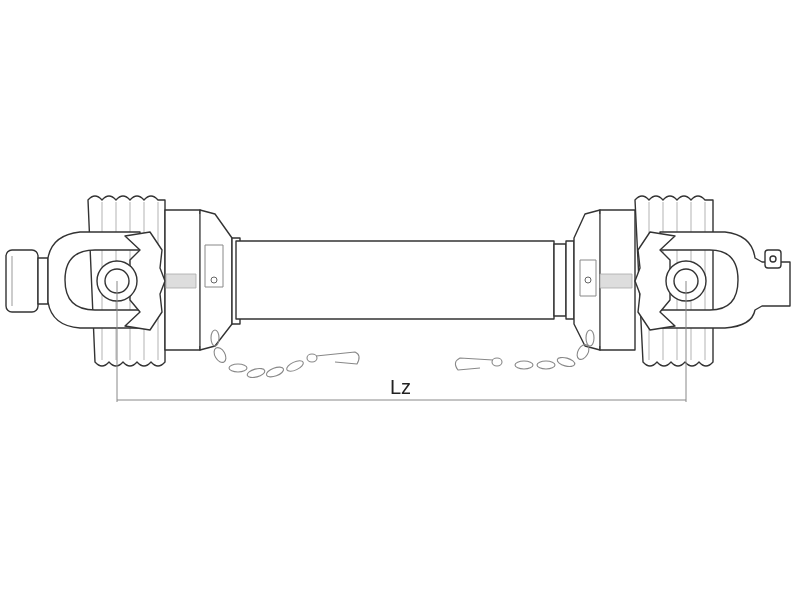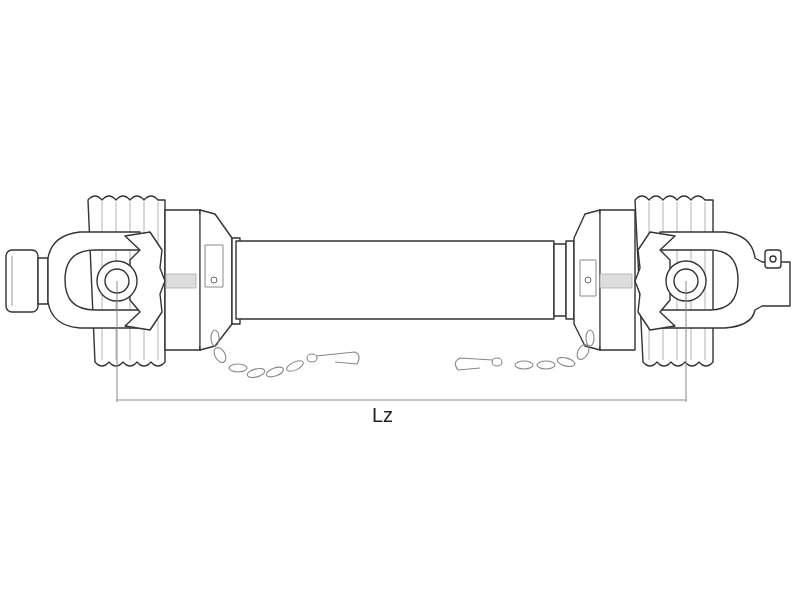--- a/index.html
+++ b/index.html
@@ -114,13 +114,13 @@
     </g>
 
     <g stroke="#888" stroke-width="1" fill="none">
       <line x1="117" y1="281" x2="117" y2="402"></line>
       <line x1="686" y1="281" x2="686" y2="402"></line>
       <line x1="117" y1="400" x2="686" y2="400"></line>
     </g>
   </g>
 </svg>
 
-<div class="label" style="left:372px; top:376px;margin-top:28px;">Lz</div>
+<div class="label" style="left:390px; top:376px;">Lz</div>
 
 </body></html>

